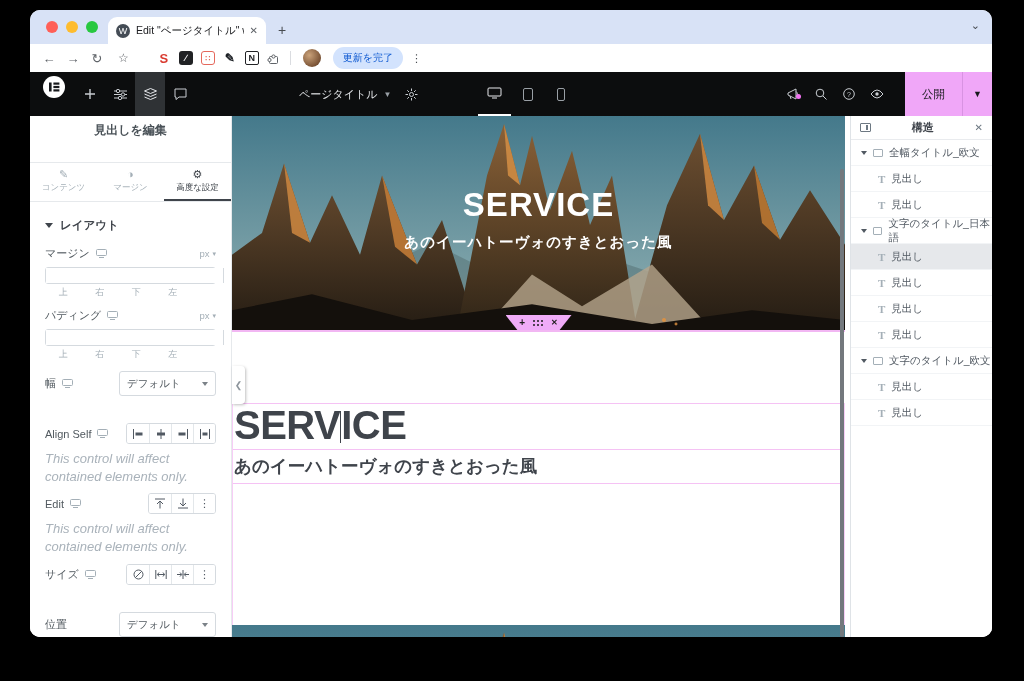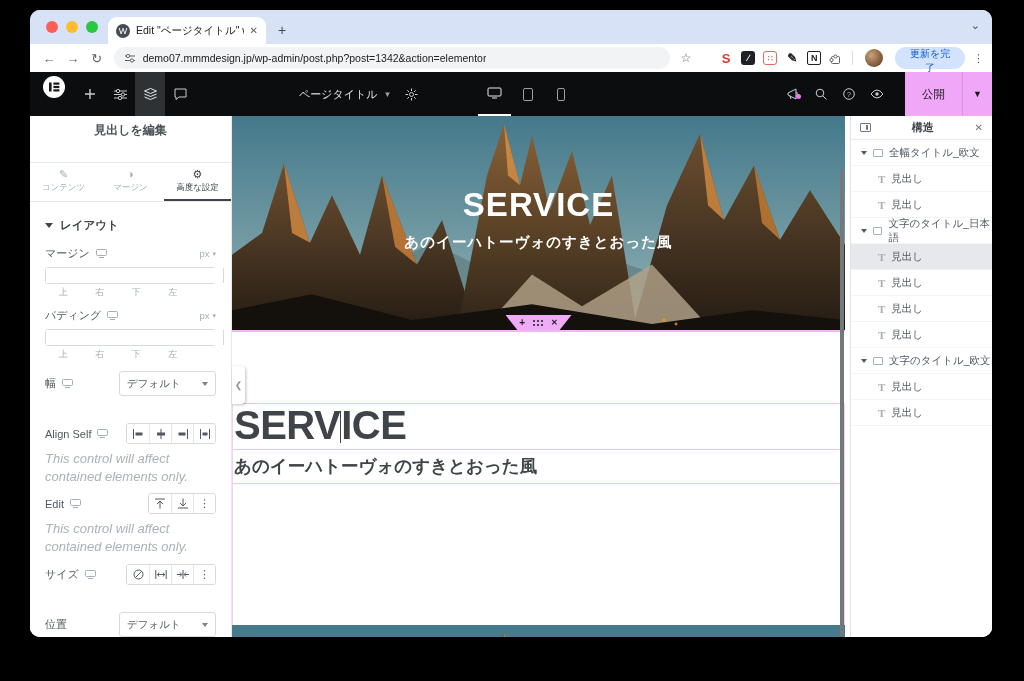--- a/index.html
+++ b/index.html
@@ -202,29 +202,20 @@
       <span class="tab-close">✕</span>
     </div>
     <span class="newtab">+</span>
     <span class="tab-chev">⌄</span>
   </div>
 
   <div class="urlbar">
     <span class="nav-ic">←</span>
     <span class="nav-ic">→</span>
     <span class="nav-ic">↻</span>
-    <div class="pill">
-      <svg width="12" height="10">
-        <line x1="1" y1="3" x2="11" y2="3" stroke="#5f6368"></line>
-          <circle cx="4" cy="3" r="1.6" fill="#fff" stroke="#5f6368"></circle>
-        <line x1="1" y1="7.5" x2="11" y2="7.5" stroke="#5f6368"></line>
-          <circle cx="8" cy="7.5" r="1.6" fill="#fff" stroke="#5f6368"></circle>
-      </svg>
-      <span class="url-text">demo07.mmmdesign.jp/wp-admin/post.php?post=1342&amp;action=elementor</span>
-    </div>
     <span class="star">☆</span>
     <div class="exts">
       <span class="ext s">S</span>
       <span class="ext slash">∕</span>
       <span class="ext red">∷</span>
       <span class="ext pen">✎</span>
       <span class="ext notion">N</span>
       <svg width="13" height="13">
         <rect x="2.5" y="4.5" width="8" height="7" rx="1" fill="none" stroke="#5f6368"></rect>
         <circle cx="6.5" cy="4.5" r="1.6" fill="#fff" stroke="#5f6368"></circle>

